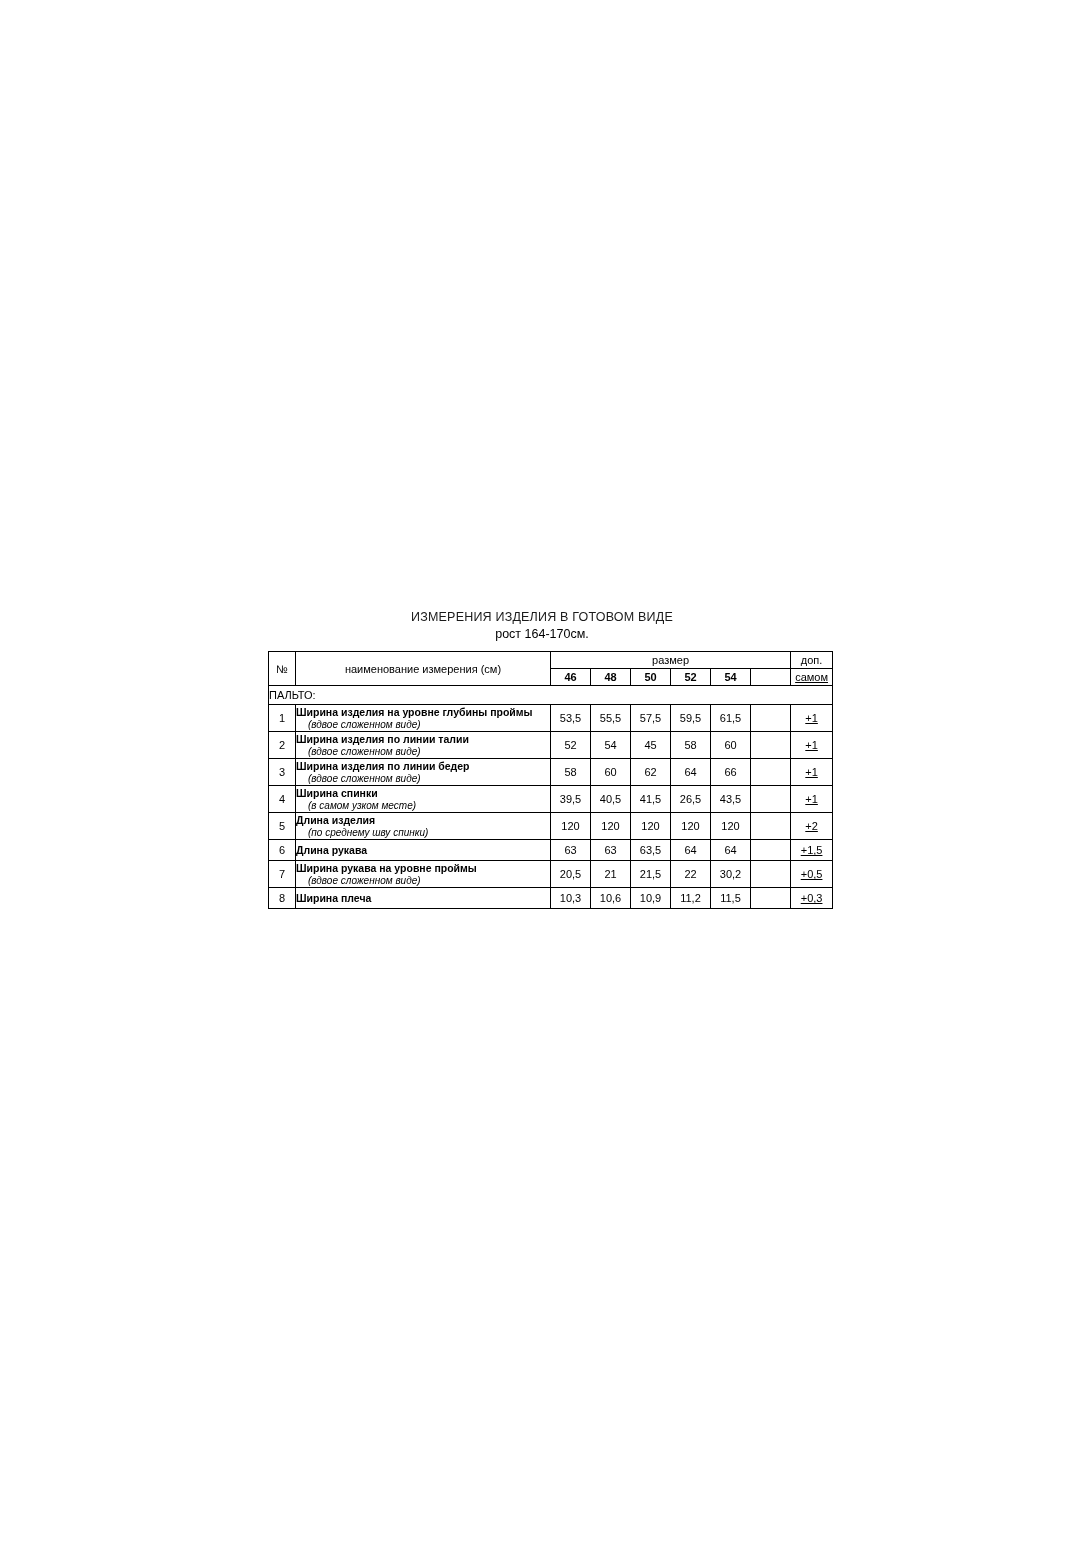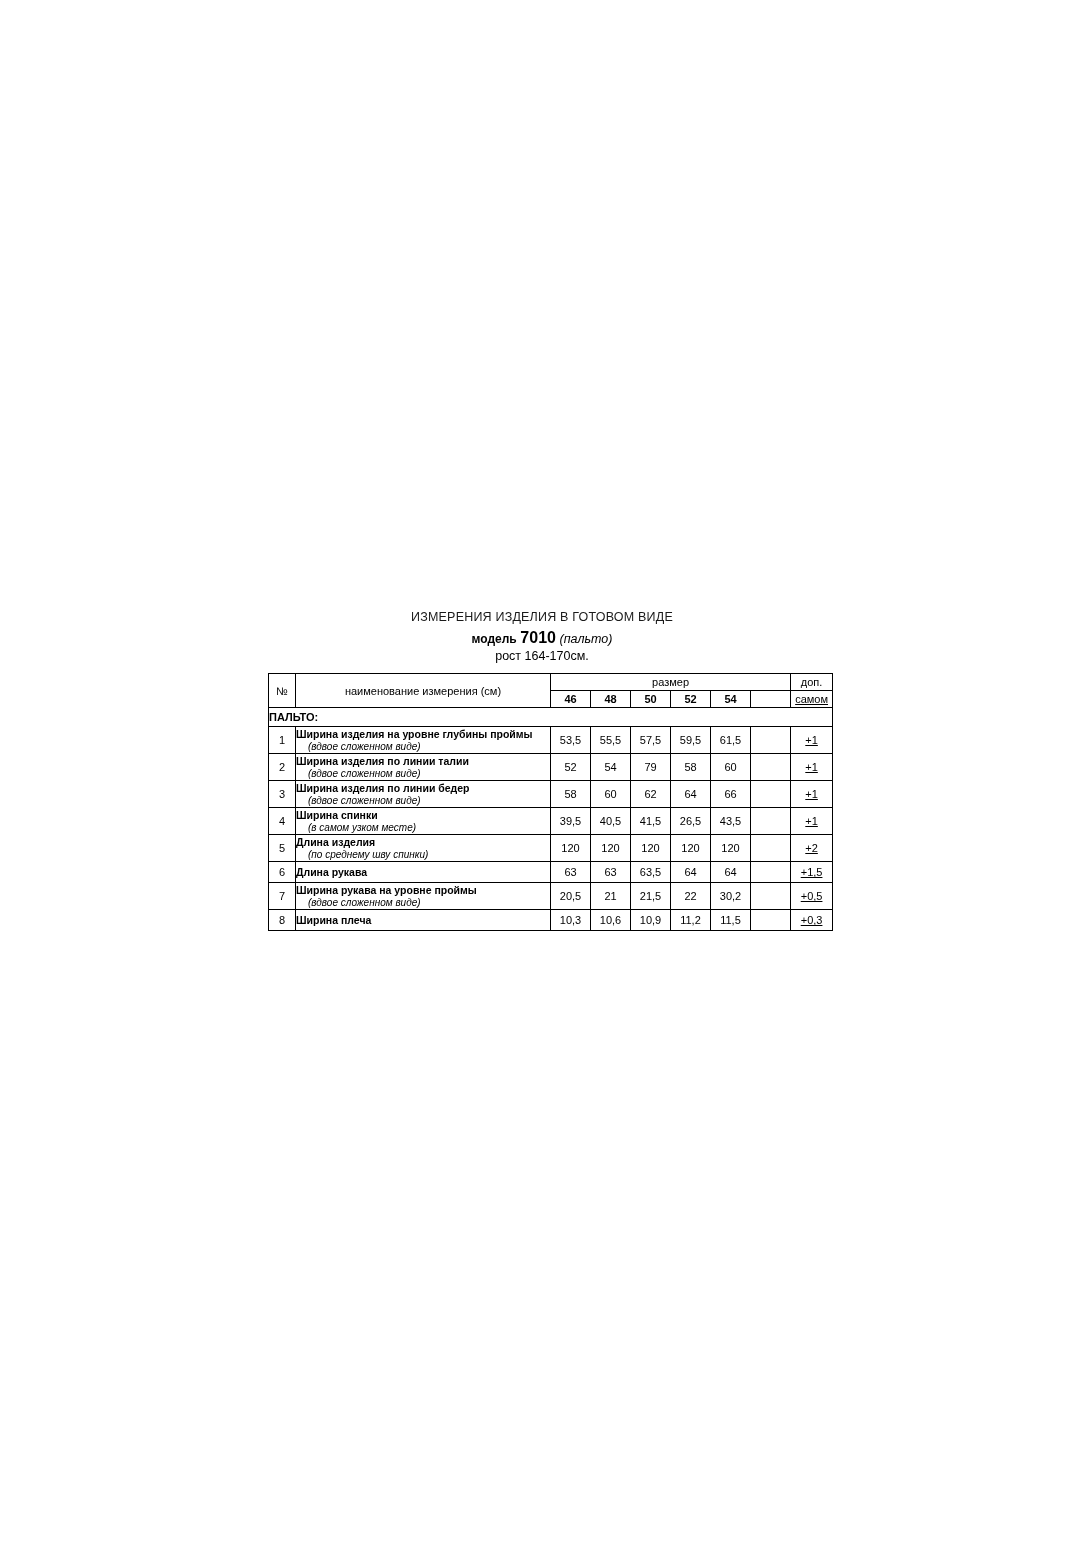--- a/index.html
+++ b/index.html
@@ -85,21 +85,21 @@
   .hdr-sizes { text-align: center; font-size: 11px; }
   .size-num {
     font-weight: bold;
     font-size: 11.5px;
     text-align: center;
   }
   .dop-top { font-size: 10.5px; text-align: center; }
   .dop-bottom { font-size: 10.5px; text-align: center; }
 
   .section-row td {
-    font-weight: bold;
+    font-weight: normal;
     font-size: 13px;
     padding: 1px 4px 2px 4px;
     height: 18px;
   }
   .rownum { text-align: center; font-size: 11px; }
   .name-cell {
     padding: 2px 3px 2px 5px;
     line-height: 1.15;
     margin-left: 32px;
   }
@@ -128,25 +128,20 @@
   .row-short td { height: 20px; }
 </style>
 </head>
 <body>
 
 <div class="page">
   <div class="doc">
 
     <div class="title-block">
       <div class="title-main">ИЗМЕРЕНИЯ ИЗДЕЛИЯ В ГОТОВОМ ВИДЕ</div>
-      <div class="title-model">
-        <span class="lbl">модель</span>
-        <span class="num">7010</span>
-        <span class="par">(пальто)</span>
-      </div>
       <div class="title-height">рост 164-170см.</div>
     </div>
 
     <table class="meas">
       <colgroup>
         <col class="c-num">
           <col class="c-name">
         <col class="c-size">
           <col class="c-size">
           <col class="c-size">
@@ -193,21 +188,21 @@
         </tr>
 
         <tr class="data-row">
           <td class="rownum">2</td>
           <td class="name-cell">
             <span class="name-main">Ширина изделия по линии талии</span>
             <span class="name-sub">(вдвое сложенном виде)</span>
           </td>
           <td class="val">52</td>
           <td class="val">54</td>
-          <td class="val">79</td>
+          <td class="val">45</td>
           <td class="val">58</td>
           <td class="val">60</td>
           <td class="val"></td>
           <td class="tol"><span class="plusminus">+1</span></td>
         </tr>
 
         <tr class="data-row">
           <td class="rownum">3</td>
           <td class="name-cell">
             <span class="name-main">Ширина изделия по линии бедер</span>

